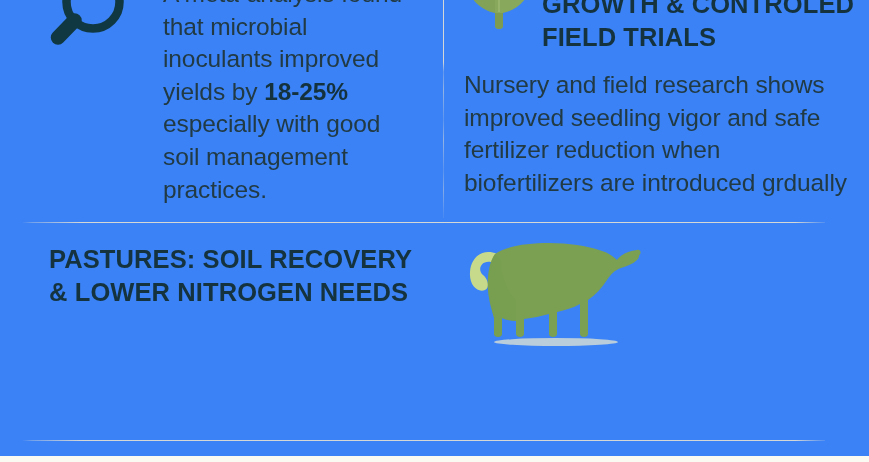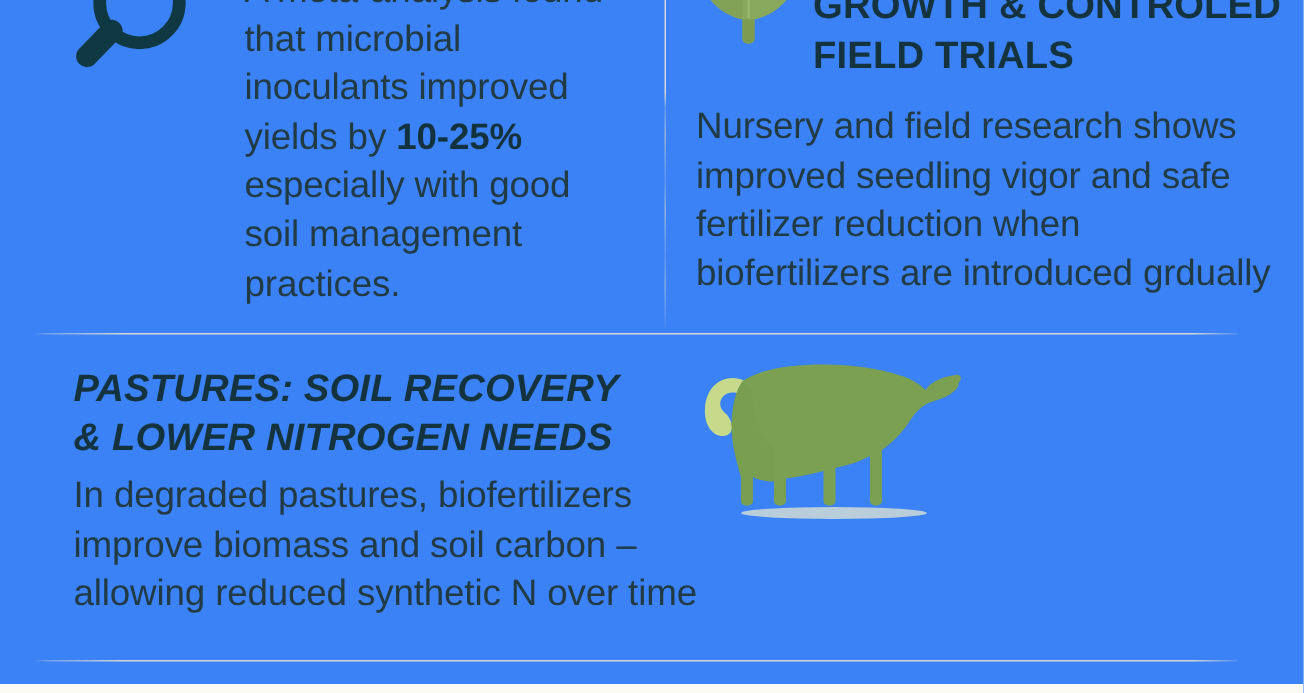--- a/index.html
+++ b/index.html
@@ -132,21 +132,20 @@
     left: 0;
     top: 223px;
     width: 869px;
     height: 216px;
   }
   #pastures-heading {
     position: absolute;
     left: 49px;
     top: 20px;
     width: 420px;
-    font-style: italic;
   }
   #pastures-text {
     position: absolute;
     left: 49px;
     top: 92px;
     width: 420px;
   }
   #cow-icon-wrap {
     position: absolute;
     left: 461px;
@@ -167,21 +166,21 @@
     <div id="magnifier-icon-wrap">
       <svg width="86" height="86" viewBox="0 0 86 86" aria-hidden="true">
         <circle cx="47" cy="36" r="26.5" fill="none" stroke="#103842" stroke-width="8.5"></circle>
         <line x1="28.5" y1="54.5" x2="12" y2="71.5" stroke="#103842" stroke-width="14.5" stroke-linecap="round"></line>
       </svg>
     </div>
 
     <div id="meta-analysis-text" class="body-text"><span>A meta-analysis found
 that microbial
 inoculants improved
-yields by </span><b>10-25%</b><span>
+yields by </span><b>18-25%</b><span>
 especially with good
 soil management
 practices.</span></div>
   </div>
 
   <div class="v-divider" style="left:443px; top:0px; height:218px;"></div>
 
   <div id="panel-field-trials">
 
     <div id="leaf-icon-wrap">
@@ -210,23 +209,20 @@
 biofertilizers are introduced grdually</div>
   </div>
 
   <div class="h-divider soft" style="left:22px; top:222px; width:803px;"></div>
 
   <div id="panel-pastures">
 
     <div id="pastures-heading" class="heading">PASTURES: SOIL RECOVERY
 &amp; LOWER NITROGEN NEEDS</div>
 
-    <div id="pastures-text" class="body-text">In degraded pastures, biofertilizers
-improve biomass and soil carbon –
-allowing reduced synthetic N over time</div>
 
     <div id="cow-icon-wrap">
       <svg width="190" height="125" viewBox="0 0 190 125" aria-hidden="true">
 
         <ellipse cx="95" cy="112" rx="62" ry="4" fill="#e4e5d2" opacity="0.75"></ellipse>
 
         <path d="M36 24 C23 18 10 26 9 42 C8 56 17 63 24 60 C30 57 26 48 22 45 C16 40 20 30 30 32 C36 33 40 30 36 24 Z" fill="#c7da8c"></path>
 
         <path d="M34 24
                  C28 32 26 48 27 60

